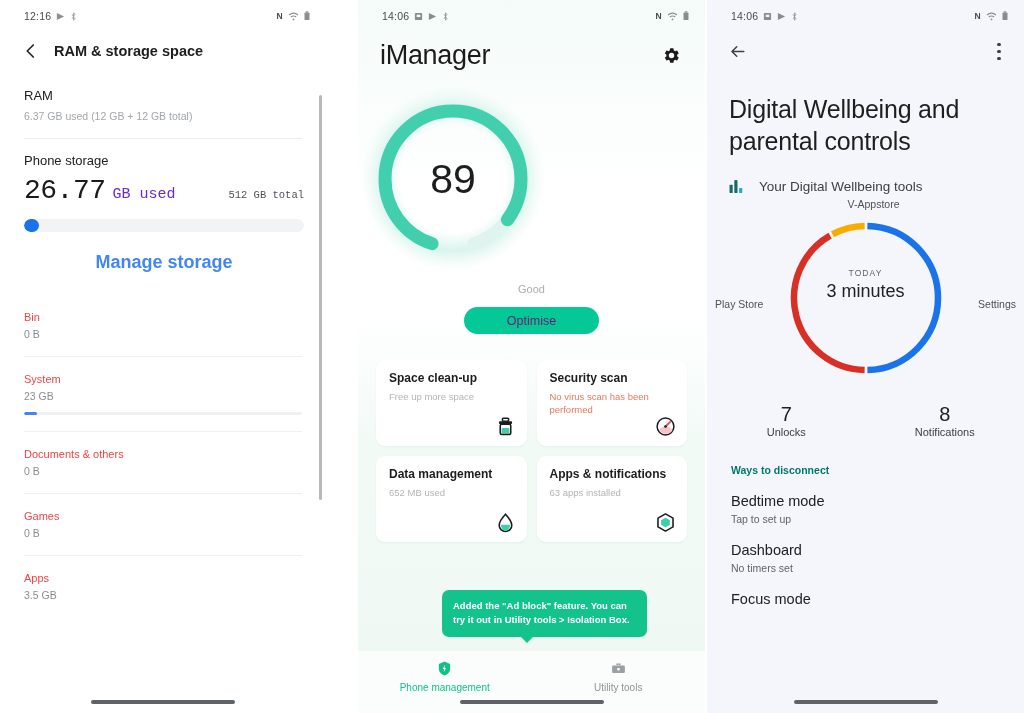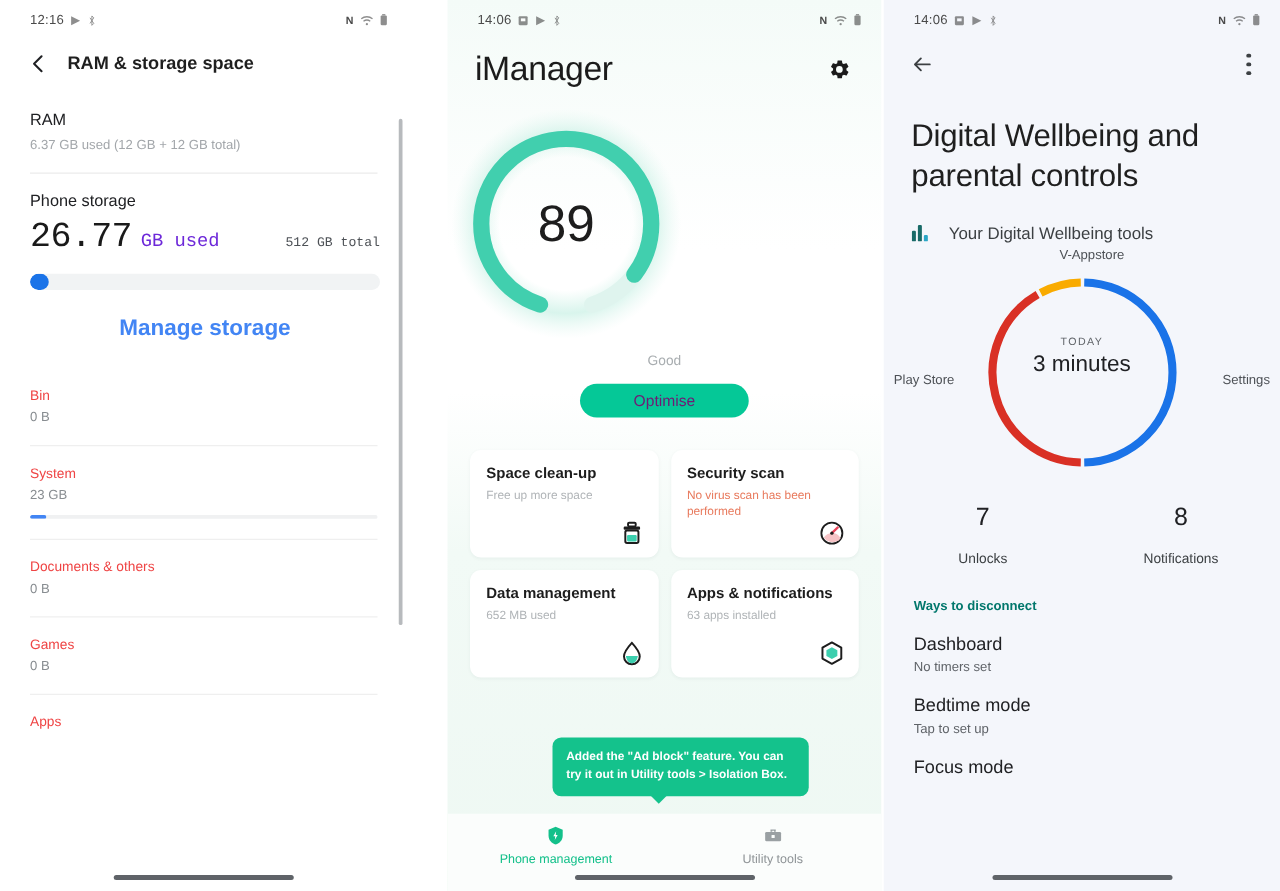--- a/index.html
+++ b/index.html
@@ -108,21 +108,21 @@
   .w-today { font-size: 8.5px; color: #5f6368; letter-spacing: 1.1px; }
   .w-time { font-size: 18px; color: #202124; margin-top: 3px; }
   .w-lbl { position: absolute; font-size: 10.5px; color: #4d5156; white-space: nowrap; }
   .w-lbl.top { left: 50%; transform: translateX(-50%); top: -8px; margin-left: 8px; }
   .w-lbl.left { left: 8px; top: 92px; }
   .w-lbl.right { right: 8px; top: 92px; }
 
   .w-stats { display: flex; padding: 12px 0 0 0; }
   .w-stat { flex: 1; text-align: center; }
   .w-stat-num { font-size: 20px; color: #202124; }
-  .w-stat-lbl { font-size: 11px; color: #3c4043; margin-top: 15px; }
+  .w-stat-lbl { font-size: 11px; color: #3c4043; margin-top: 0; }
 
   .w-section-title { font-size: 10.5px; color: #02776c; font-weight: 700; padding: 26px 0 0 24px; }
   .w-row { padding: 17px 24px 0 24px; }
   .w-row-title { font-size: 14.5px; color: #202124; }
   .w-row-sub { font-size: 10.5px; color: #5f6368; margin-top: 4px; }
 </style>
 </head>
 <body>
 
 <div class="stage">
@@ -202,20 +202,21 @@
             <div class="s-item-val">0 B</div>
           </div>
           <div class="s-item-line"></div>
           <div class="s-item">
             <div class="s-item-name">Games</div>
             <div class="s-item-val">0 B</div>
           </div>
           <div class="s-item-line"></div>
           <div class="s-item">
             <div class="s-item-name">Apps</div>
+            <div class="s-item-val">3.5 GB</div>
           </div>
         </div>
     </div>
 
     <div class="s-scrollbar"></div>
     <div class="gesture"></div>
   </div>
 
   <div class="panel" id="panel-imanager">
 
@@ -412,28 +413,28 @@
       <div class="w-stat">
         <div class="w-stat-num">8</div>
         <div class="w-stat-lbl">Notifications</div>
       </div>
     </div>
 
     <div class="w-section-title">Ways to disconnect</div>
 
     <div id="wellbeing-rows">
         <div class="w-row">
+          <div class="w-row-title">Bedtime mode</div>
+          <div class="w-row-sub">Tap to set up</div>
+        </div>
+        <div class="w-row">
           <div class="w-row-title">Dashboard</div>
           <div class="w-row-sub">No timers set</div>
         </div>
         <div class="w-row">
-          <div class="w-row-title">Bedtime mode</div>
-          <div class="w-row-sub">Tap to set up</div>
-        </div>
-        <div class="w-row">
           <div class="w-row-title">Focus mode</div>
         </div>
       </div>
 
     <div class="gesture thin"></div>
   </div>
 
 </div>
 
 </body></html>

